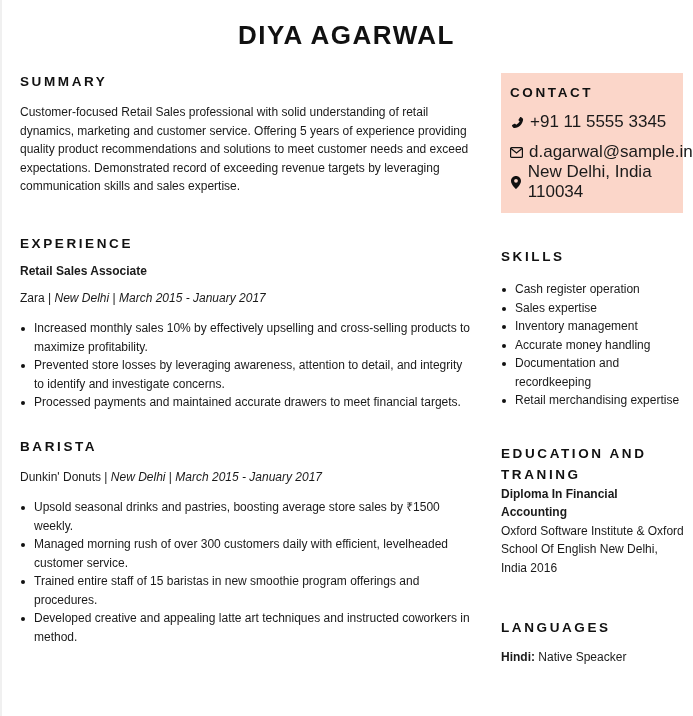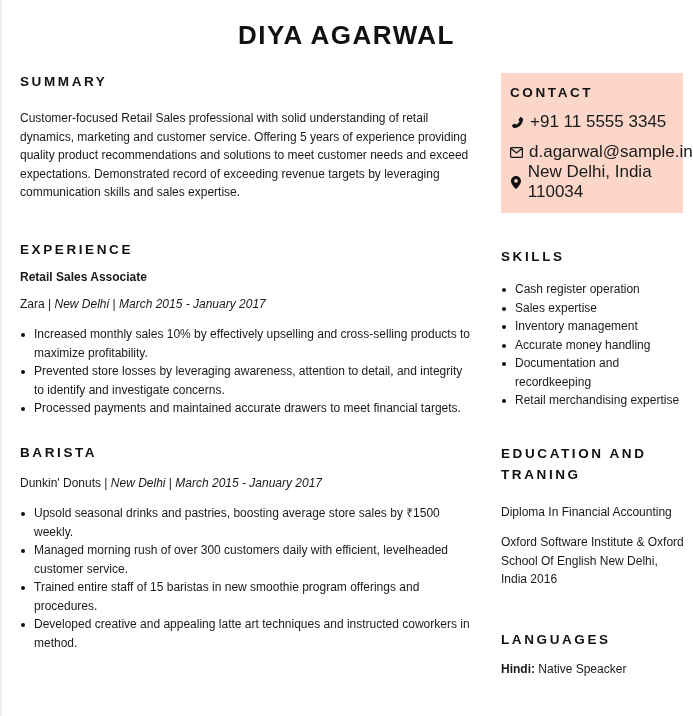--- a/index.html
+++ b/index.html
@@ -13,21 +13,21 @@
     position: absolute; top: 20px; left: 0; width: 693px; text-align: center;
     font-size: 26px; font-weight: bold; letter-spacing: 1.5px; color: #111;
   }
   .left { position: absolute; left: 20px; top: 74px; width: 450px; }
   .right { position: absolute; left: 501px; top: 73px; width: 185px; }
   .sec-title {
     font-size: 13.5px; font-weight: bold; letter-spacing: 2.6px; color: #111;
     margin: 0;
   }
   p, li { font-size: 12px; line-height: 18.5px; margin: 0; }
-  .summary-text { margin-top: 20px; }
+  .summary-text { margin-top: 14px; }
   .exp-title { margin-top: 40px; }
   .job-title { font-weight: bold; margin-top: 13px; font-size: 12px; }
   .job-meta { margin-top: 11px; }
   .job-meta i { font-style: italic; }
   ul.bul { margin: 12px 0 0 0; padding-left: 14px; list-style: none; }
   ul.bul li { position: relative; }
   ul.bul li::before {
     content: ""; position: absolute; left: -13px; top: 8px; width: 4px; height: 4px;
     border-radius: 50%; background: #111;
   }
@@ -39,22 +39,22 @@
   .contact-row:first-of-type { margin-top: 14px; }
   .ic { width: 14px; height: 14px; margin-right: 6px; display: inline-flex; align-items: center; justify-content: center; }
   .skills-title { margin-top: 36px; }
   ul.skills { margin: 16px 0 0 0; padding-left: 14px; list-style: none; }
   ul.skills li { position: relative; }
   ul.skills li::before {
     content: ""; position: absolute; left: -13px; top: 8px; width: 4px; height: 4px;
     border-radius: 50%; background: #111;
   }
   .edu-title { margin-top: 33px; line-height: 21px; }
-  .edu-deg { font-weight: normal; margin-top: 18px; }
-  .edu-inst { margin-top: 12px; }
+  .edu-deg { font-weight: bold; margin-top: 0; }
+  .edu-inst { }
   .lang-title { margin-top: 43px; }
   .lang-line { margin-top: 13px; }
   .lang-line b { font-weight: bold; }
 </style>
 </head>
 <body>
 
 <div class="edge"></div>
 
 <div class="name">DIYA AGARWAL</div>

